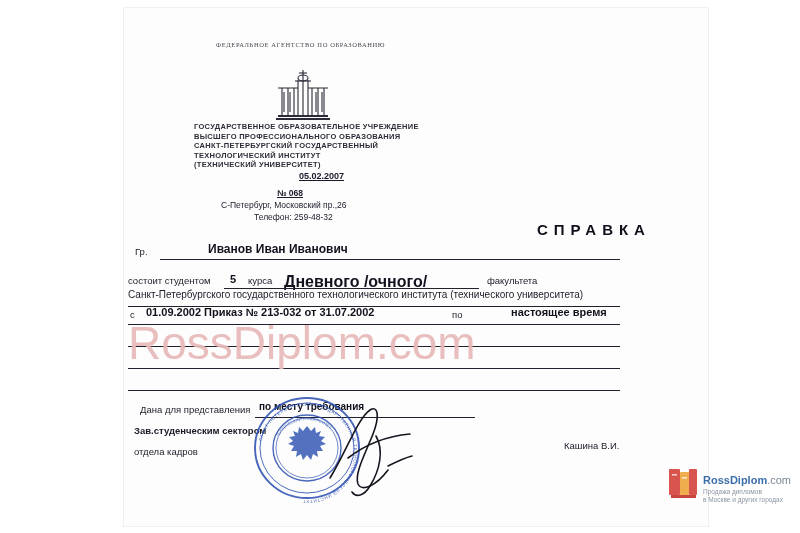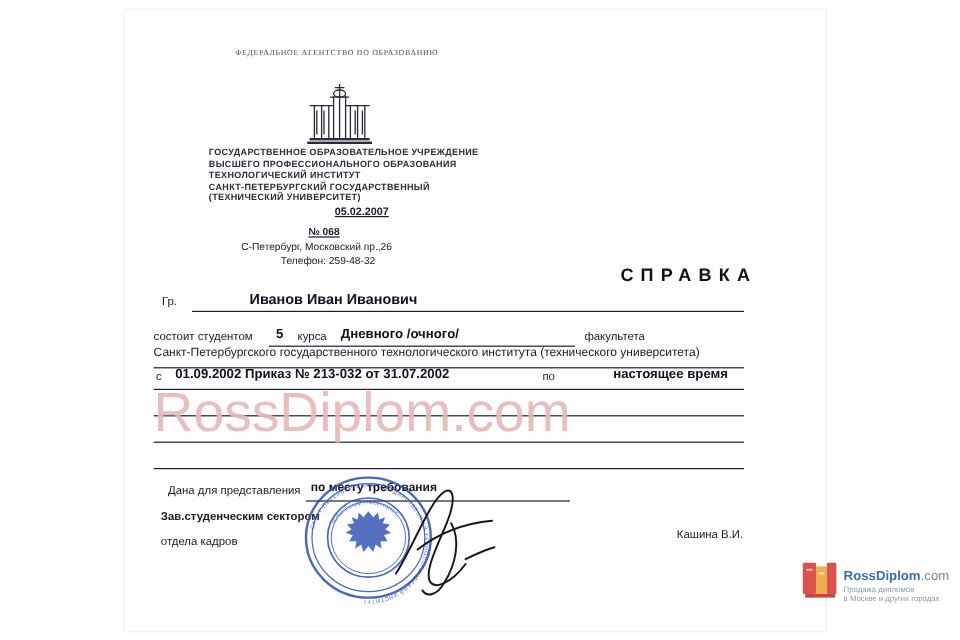--- a/index.html
+++ b/index.html
@@ -17,21 +17,21 @@
   .page {
     position: absolute;
     left: 0; top: 0;
     width: 800px;
     height: 533px;
     background: #ffffff;
   }
   
   .sheet {
     position: absolute;
-    left: 104px;
+    left: 124px;
     top: 8px;
     width: 584px;
     height: 518px;
     background: #fdfdfd;
     box-shadow: 0 0 0 1px #f0f0f0;
     overflow: hidden;
   }
   
   .agency {
     position: absolute;
@@ -221,40 +221,40 @@
         <g fill="#2a2a38">
           <rect x="4" y="49" width="50" height="2"></rect>
           <rect x="2" y="52" width="54" height="2"></rect>
         </g>
       </svg>
     </div>
 
     <div class="inst">
       <div>ГОСУДАРСТВЕННОЕ ОБРАЗОВАТЕЛЬНОЕ УЧРЕЖДЕНИЕ</div>
       <div>ВЫСШЕГО ПРОФЕССИОНАЛЬНОГО ОБРАЗОВАНИЯ</div>
+      <div>САНКТ-ПЕТЕРБУРГСКИЙ ГОСУДАРСТВЕННЫЙ</div>
       <div>ТЕХНОЛОГИЧЕСКИЙ ИНСТИТУТ</div>
-      <div>САНКТ-ПЕТЕРБУРГСКИЙ ГОСУДАРСТВЕННЫЙ</div>
       <div>(ТЕХНИЧЕСКИЙ УНИВЕРСИТЕТ)</div>
     </div>
 
     <div class="docdate">05.02.2007</div>
     <div class="docnum">№ 068</div>
     <div class="addr">С-Петербург, Московский пр.,26</div>
     <div class="phone">Телефон: 259-48-32</div>
     <div class="title">СПРАВКА</div>
   </div>
 
   <div class="row" style="left:135px; top:246px;">Гр.</div>
   <div class="row hand" style="left:208px; top:242px; font-size:12px;">Иванов Иван Иванович</div>
   <div class="hl" style="left:160px; top:259px; width:460px;"></div>
 
   <div class="row" style="left:128px; top:275px;">состоит студентом</div>
   <div class="row hand" style="left:230px; top:273px; font-size:11px;">5</div>
   <div class="row" style="left:248px; top:275px;">курса</div>
-  <div class="row hand" style="left:284px; top:273px; font-size:11px;">Дневного /очного/</div>
+  <div class="row hand" style="left:284px; top:273px; font-size:16px;">Дневного /очного/</div>
   <div class="row" style="left:487px; top:275px;">факультета</div>
   <div class="hl" style="left:224px; top:288px; width:255px;"></div>
 
   <div class="row" style="left:128px; top:289px; font-size:10px;">Санкт-Петербургского государственного технологического института (технического университета)</div>
   <div class="hl" style="left:128px; top:306px; width:492px;"></div>
 
   <div class="row" style="left:130px; top:309px;">с</div>
   <div class="row hand" style="left:146px; top:306px; font-size:11px;">01.09.2002   Приказ № 213-032 от 31.07.2002</div>
   <div class="row" style="left:452px; top:309px;">по</div>
   <div class="row hand" style="left:483px; top:306px; font-size:11px;margin-left:28px;">настоящее время</div>

